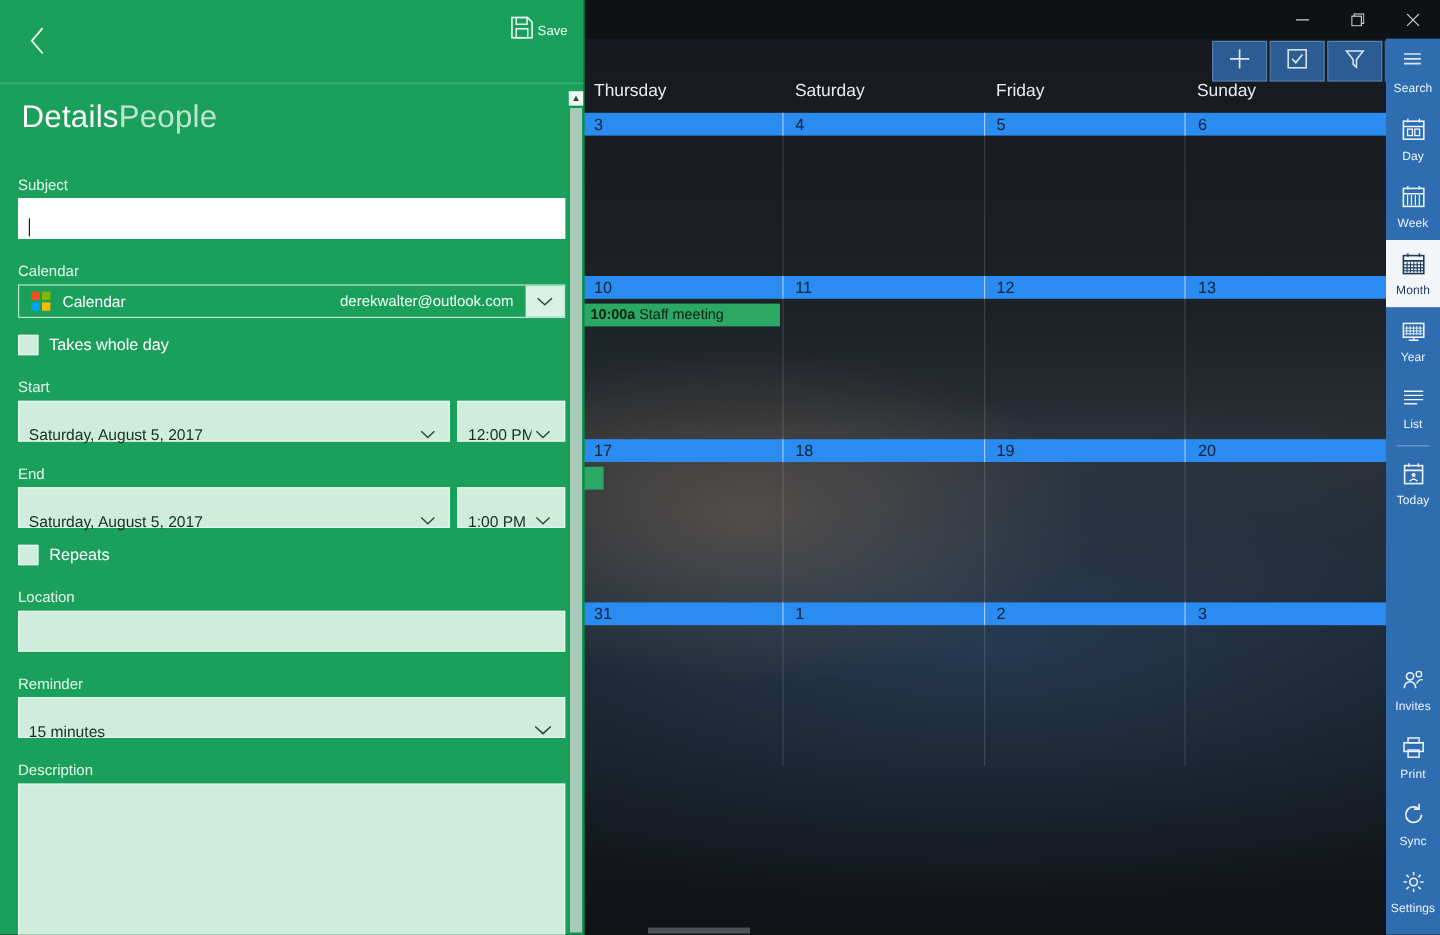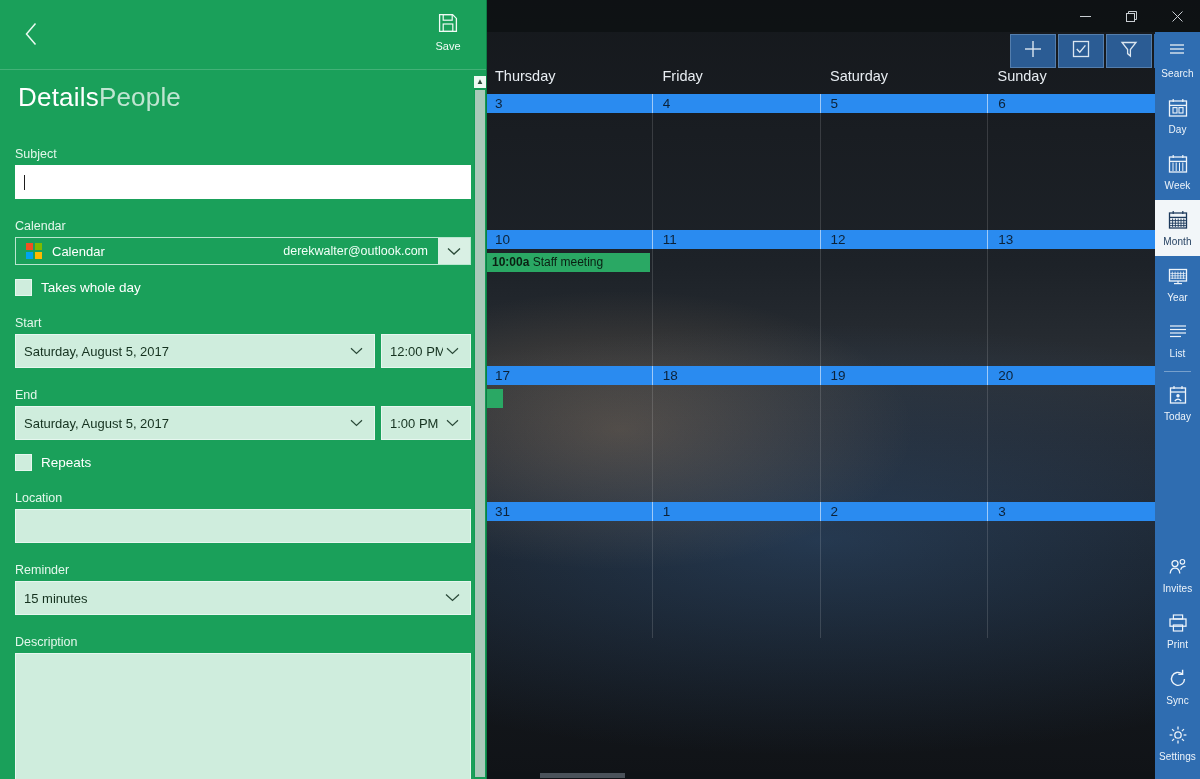--- a/index.html
+++ b/index.html
@@ -104,36 +104,36 @@
     height: 70px; position: relative;
     border-bottom: 1px solid rgba(255,255,255,0.18);
   }
   .back-btn {
     position: absolute; left: 14px; top: 18px;
     width: 36px; height: 36px;
     display: flex; align-items: center; justify-content: center; color: #eafaf1;
   }
   .save-btn {
     position: absolute; right: 14px; top: 12px;
-    width: 48px; display: flex; flex-direction: column; align-items: center;
+    width: 48px; display: flex; flex-direction: row; align-items: center;
     color: #f1fbf5; gap: 2px;
   }
   .save-btn .lbl { font-size: 11px; }
 
   .tabs { display: flex; padding: 12px 18px 6px 18px; }
   .tab { font-size: 26px; color: #ffffff; font-weight: 300; letter-spacing: .2px; }
   .tab.inactive { color: rgba(255,255,255,0.72); }
 
   .form { padding: 8px 15px 0 15px; position: relative; }
   .fgroup { margin-bottom: 12px; margin-top: 20px; }
   .flabel { font-size: 12.5px; color: #e4f7ec; margin-bottom: 4px; }
   .finput {
     height: 25px; background: #cfeddd; border: 1px solid #e6f7ef;
     font-size: 13px; color: #15321f; padding: 16px 8px; line-height: 23px;
-    display: flex; align-items: center;
+    display: flex; align-items: flex-start;
   }
   .finput.white { background: #ffffff; border-color: #ffffff; }
   .caret {
     display: inline-block; width: 1px; height: 15px; background: #1d1d1d;
   }
   .chev { width: 20px; text-align: center; color: #2b4a39; font-size: 12px; }
 
   .calrow {
     height: 28px; display: flex; align-items: stretch;
     border: 1px solid #b9e6cf;
@@ -188,22 +188,22 @@
 </head>
 <body>
 
 <div id="app">
 
   <div class="calendar-bg"></div>
 
   <div class="cal">
     <div class="dayhdr">
       <div>Thursday</div>
+      <div>Saturday</div>
       <div>Friday</div>
-      <div>Saturday</div>
       <div>Sunday</div>
     </div>
 
     <div class="weeks">
 
       <div class="week">
         <div class="datebar">
           <div class="dcell">3</div>
           <div class="dcell">4</div>
           <div class="dcell">5</div>

